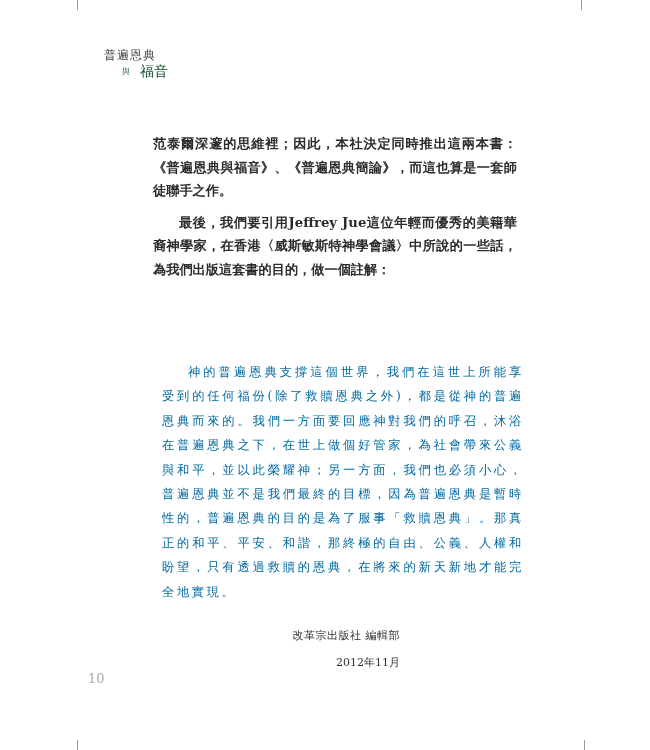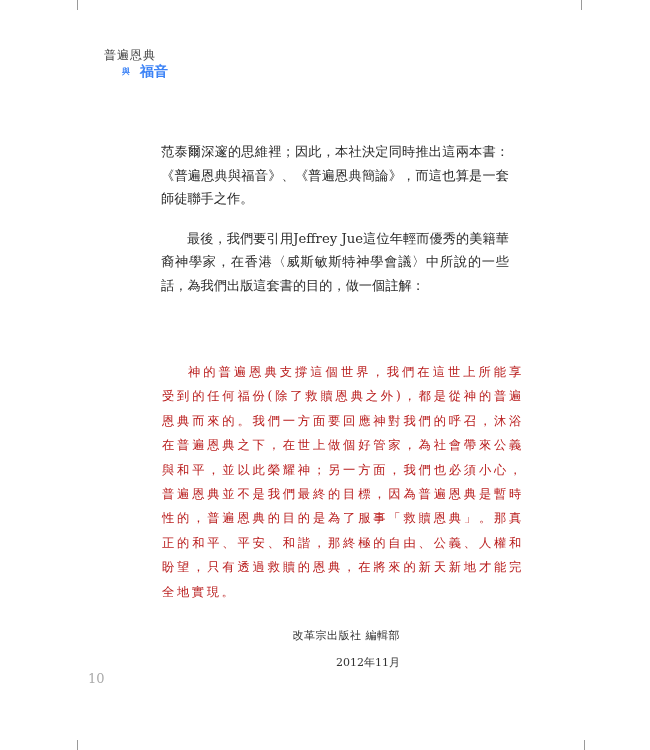--- a/index.html
+++ b/index.html
@@ -5,31 +5,31 @@
     html, body { margin: 0; padding: 0; }
     body {
       width: 650px; height: 750px; background: #ffffff; position: relative; overflow: hidden;
       font-family: "DejaVu Serif", "Liberation Serif", serif; color: #2a2a2a;
     }
     .crop { position: absolute; width: 1px; background: #9a9a9a; }
     .crop.top { top: 0; height: 10px; }
     .crop.bottom { bottom: 0; height: 10px; }
     .header { position: absolute; left: 104px; top: 47px; }
     .header .t1 { font-size: 12px; letter-spacing: 1px; color: #444; }
-    .header .t2 { font-size: 14px; margin-top: -1px; padding-left: 18px; color: #3b82f6; font-weight: bold; }
+    .header .t2 { font-size: 14px; margin-top: -1px; padding-left: 18px; color: #14532d; }
     .header .t2 .small { font-size: 8px; margin-right: 10px; vertical-align: 2px; }
     .body-text {
       position: absolute; left: 145px; top: 124px; width: 380px;
       font-size: 13.2px; line-height: 23.6px; color: #2b2b2b;
     }
-    .body-text p { margin: 16px; text-align: justify; }
+    .body-text p { margin: 8px; text-align: justify; font-weight: bold; }
     .indent { text-indent: 26px; }
     .quote {
       position: absolute; left: 162px; top: 360px; width: 362px;
-      font-size: 12.3px; line-height: 24.4px; color: #b91c1c; letter-spacing: 2.6px;
+      font-size: 12.3px; line-height: 24.4px; color: #0369a1; letter-spacing: 2.6px;
     }
     .quote p { margin: 0; text-indent: 26px; text-align: justify; }
     .sig { position: absolute; right: 250px; text-align: right; font-size: 11px; color: #333; }
     .sig.org { top: 628px; letter-spacing: 0.5px; }
     .sig.date { top: 655px; }
     .pagenum { position: absolute; left: 88px; top: 671px; font-size: 13px; color: #aaa; }
   </style>
 </head>
 <body>
 

